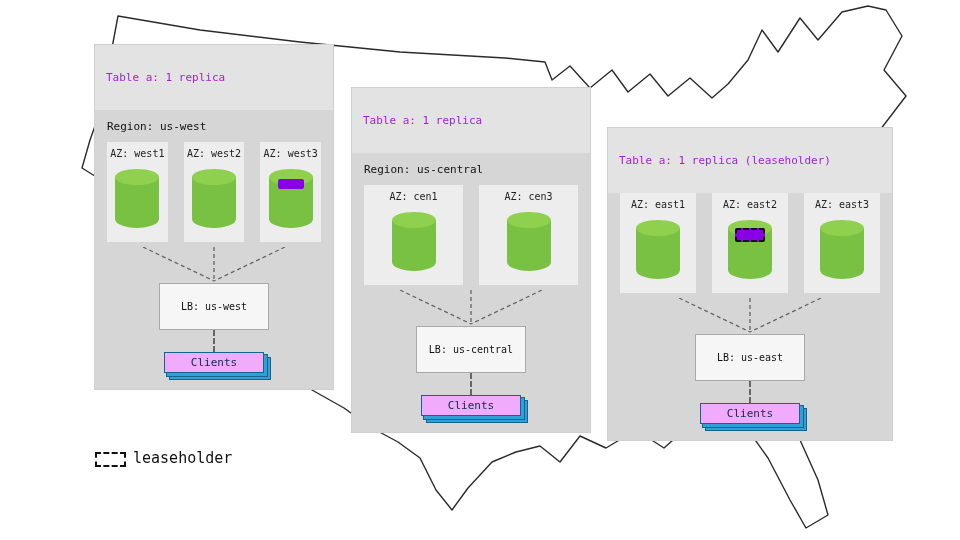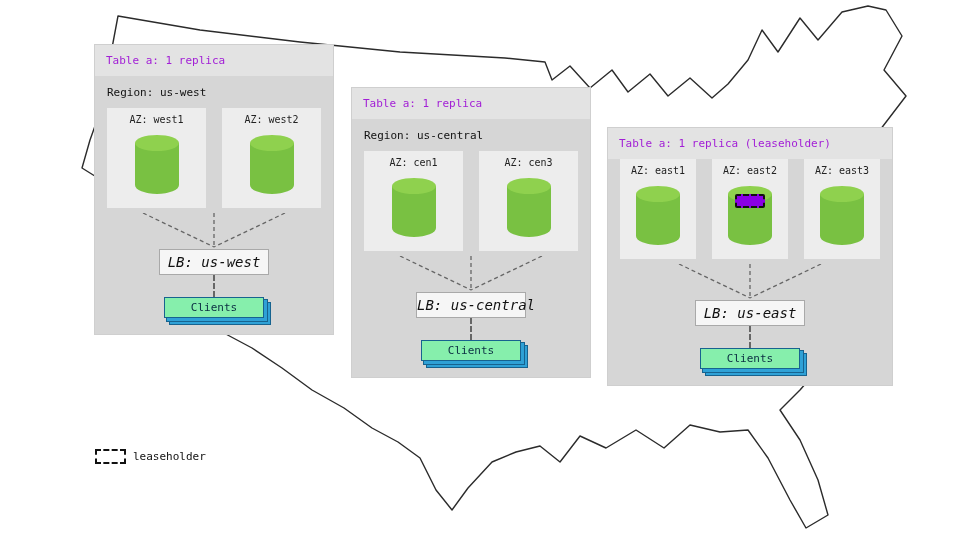--- a/index.html
+++ b/index.html
@@ -8,50 +8,50 @@
     font-family:"DejaVu Sans Mono","Liberation Mono",monospace;
     overflow:hidden;
   }
   .map-svg{position:absolute;left:0;top:0;z-index:0}
 
   .panel{position:absolute;z-index:2;background:#d6d6d6;box-shadow:0 0 0 1px #cfcfcf}
   .panel-west{left:95px;top:45px;width:238px}
   .panel-central{left:352px;top:88px;width:238px}
   .panel-east{left:608px;top:128px;width:284px}
 
-  .panel-header{background:#e3e3e3;padding:9px 11px;font-size:11px;color:#a21fd6;white-space:nowrap}
+  .panel-header{background:#e3e3e3;padding:26px 11px;font-size:11px;color:#a21fd6;white-space:nowrap}
   .region-label{padding:10px 12px 9px;font-size:11px;color:#111}
 
   .az-row{display:flex;gap:16px;margin:0 12px}
   .az{flex:1;background:#ededed;display:flex;flex-direction:column;align-items:center;padding:6px 0 12px}
   .az-label{font-size:10px;color:#222;margin-bottom:9px;white-space:nowrap}
 
   .cyl{position:relative;width:46px;height:62px}
   .replica{
     display:none;position:absolute;top:11px;left:10px;width:26px;height:10px;
     background:#8a00e6;border-radius:2px;
   }
   .replica.leaseholder{border:2px dashed #111;top:9px;left:8px}
 
   .connector{display:block;margin:5px auto 0}
 
   .lb{
     width:108px;margin:0 auto;background:#f6f6f6;border:1px solid #a9a9a9;
-    font-size:14px;color:#111;text-align:center;padding:4px 0;white-space:nowrap;font-style:italic;
+    font-size:10px;color:#111;text-align:center;padding:17px 0;white-space:nowrap;
   }
   .vline{width:0;height:22px;margin:0 auto;border-left:2px dashed #666}
 
   .clients{
-    width:66px;margin:0 auto 16px;background:#86efac;border:1px solid #17638f;
+    width:66px;margin:0 auto 16px;background:#f0abfc;border:1px solid #17638f;
     color:#0a2d42;font-size:11px;text-align:center;padding:3px 16px;
     box-shadow:3px 3px 0 0 #2fa1d6, 3px 3px 0 1px #17638f,
                6px 6px 0 0 #2fa1d6, 6px 6px 0 1px #17638f;
   }
 
-  .legend{position:absolute;left:95px;top:449px;z-index:2;display:flex;align-items:center;gap:7px;font-size:11px;color:#111}
+  .legend{position:absolute;left:95px;top:449px;z-index:2;display:flex;align-items:flex-end;gap:7px;font-size:15px;color:#111}
   .legend-box{width:27px;height:11px;border:2px dashed #111;background:#fff}
 </style>
 </head>
 <body>
 
 <svg class="map-svg" width="960" height="540" viewBox="0 0 960 540">
   <path fill="none" stroke="#2b2b2b" stroke-width="1.4" stroke-linejoin="round" d="M118,16 L200,30 L300,42 L400,52 L505,58 L545,62
        L552,80 L570,66 L590,88 L612,70 L628,92 L650,74 L668,96 L690,78 L712,98 L728,84
        L748,60 L762,30 L778,52 L800,18 L818,40 L842,12 L868,6 L886,10 L902,36
        L884,70 L906,96 L880,130 L892,150
@@ -81,20 +81,30 @@
     <div class="az">
       <div class="az-label">AZ: west2</div>
       <div class="cyl">
         <svg width="46" height="62" viewBox="0 0 46 62">
             <path d="M1,9 L1,51 A22,9 0 0 0 45,51 L45,9 Z" fill="#79c142"></path>
             <ellipse cx="23" cy="9" rx="22" ry="8" fill="#8fd14e"></ellipse>
           </svg>
         
       </div>
     </div>
+    <div class="az">
+      <div class="az-label">AZ: west3</div>
+      <div class="cyl">
+        <svg width="46" height="62" viewBox="0 0 46 62">
+            <path d="M1,9 L1,51 A22,9 0 0 0 45,51 L45,9 Z" fill="#79c142"></path>
+            <ellipse cx="23" cy="9" rx="22" ry="8" fill="#8fd14e"></ellipse>
+          </svg>
+        <div class="replica" style="display: block;"></div>
+      </div>
+    </div>
   </div>
   <svg class="connector" width="214" height="36">
     <g stroke="#666" stroke-width="1.3" stroke-dasharray="4,3">
       <line x1="36" y1="0" x2="107" y2="34"></line>
         <line x1="107" y1="0" x2="107" y2="34"></line>
         <line x1="178" y1="0" x2="107" y2="34"></line>
     </g>
   </svg>
   <div class="lb">LB: us-west</div>
   <div class="vline"></div>

